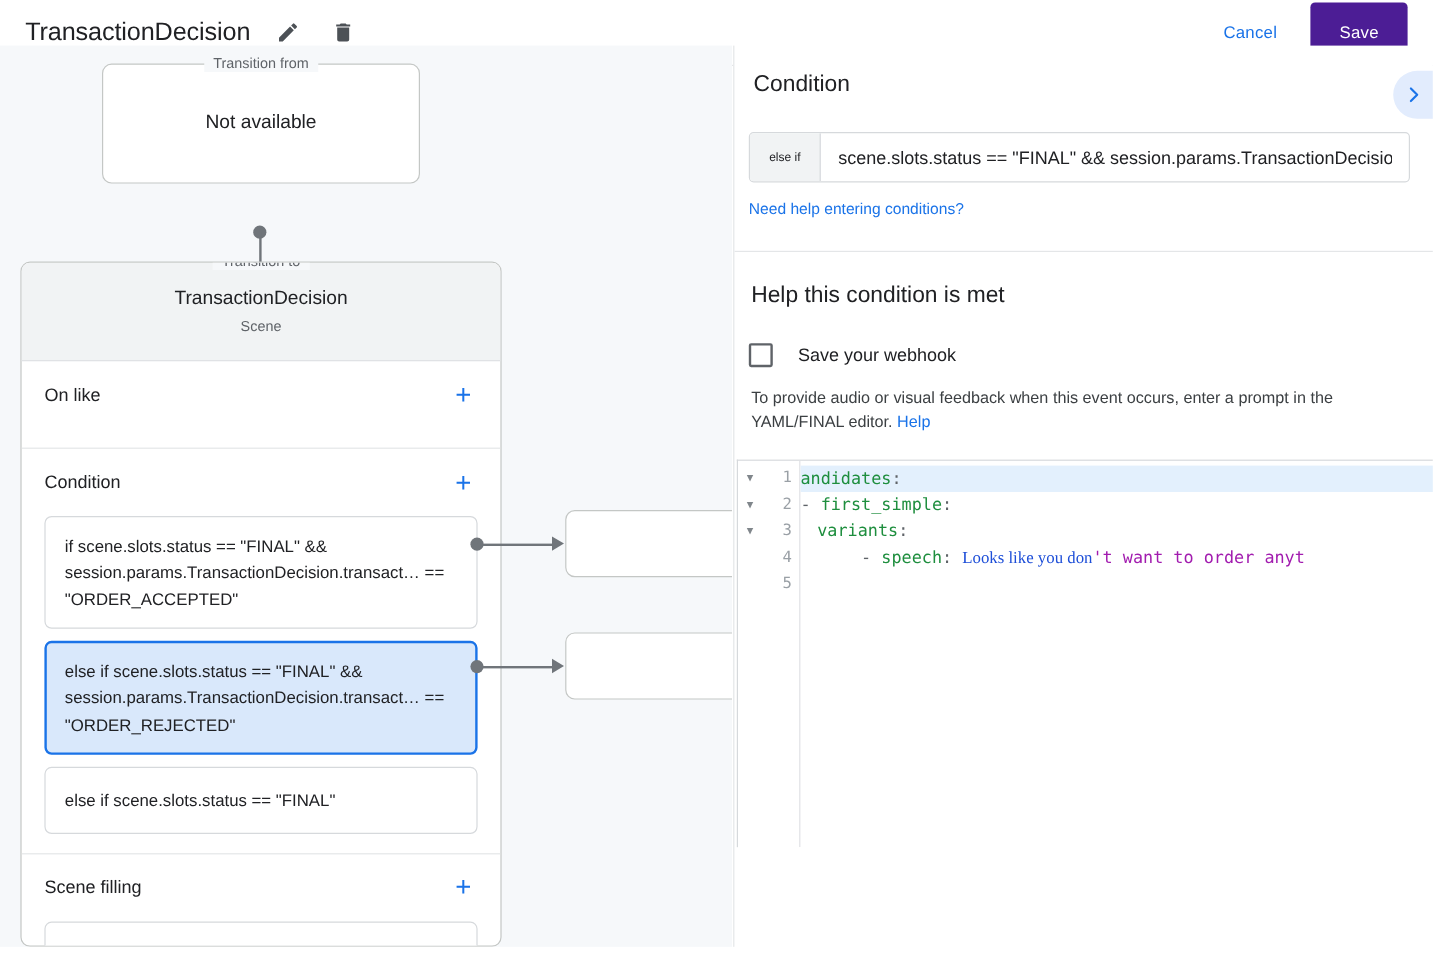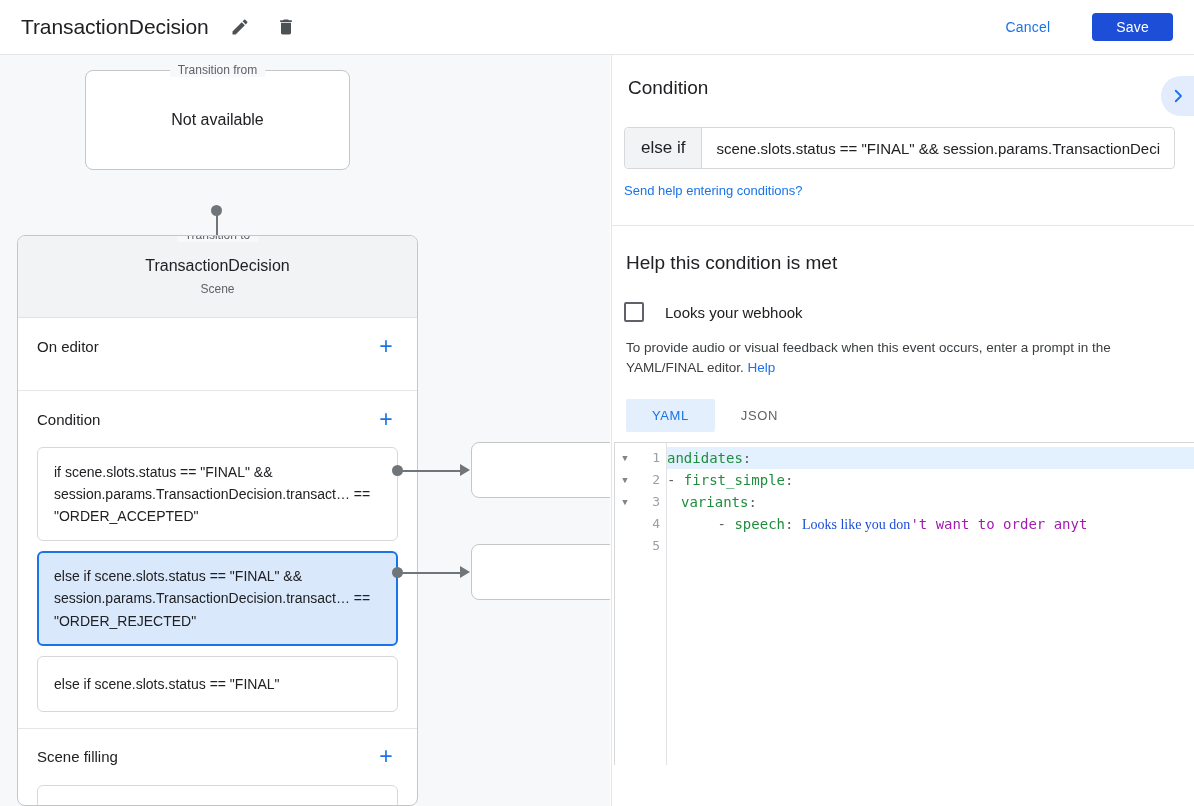--- a/index.html
+++ b/index.html
@@ -27,38 +27,37 @@
   }
   .icon-btn {
     width: 30px; height: 30px; margin-left: 16px;
     display: flex; align-items: center; justify-content: center;
     cursor: pointer; border-radius: 50%;
   }
   .icon-btn svg { display: block; }
   #topbar-right {
     margin-left: auto; display: flex; align-items: center;
     padding-right: 21px;
-    gap: 14px;
   }
   #cancel-button {
     color: #1a73e8; font-size: 14px; font-weight: 500;
     background: none; border: none; cursor: pointer;
     padding: 9px 12px; border-radius: 4px; letter-spacing: 0.2px;
     font-family: inherit;
   }
   #save-button {
-    background: #1d4ed8; color: #ffffff; font-size: 14px; font-weight: 500;
+    background: #4c1d95; color: #ffffff; font-size: 14px; font-weight: 500;
     border: none; border-radius: 4px; cursor: pointer;
-    padding: 0 24px; height: 28px; margin-left: 16px;
+    padding: 0 24px; height: 51px; margin-left: 16px;
     letter-spacing: 0.2px; font-family: inherit;
   }
 
   
   #content {
-    position: absolute; top: 55px; left: 0;
+    position: absolute; top: 38px; left: 0;
     width: 1022px; height: 751px;
   }
 
   
   #graph-canvas {
     position: absolute; top: 0; left: 0;
     width: 610px; height: 751px;
     background: #f6f8fa;
     overflow: hidden;
   }
@@ -183,21 +182,21 @@
   }
 
   #condition-input-row {
     display: flex; height: 42px;
     border: 1px solid #d6d9dc; border-radius: 4px;
     overflow: hidden; background: #ffffff;
   }
   #condition-prefix {
     background: #f1f3f4; border-right: 1px solid #d6d9dc;
     display: flex; align-items: center; padding: 17px 16px;
-    font-size: 17px; color: #202124; white-space: nowrap;
+    font-size: 10px; color: #202124; white-space: nowrap;
   }
   #condition-input {
     flex: 1; border: none; outline: none;
     font-size: 15px; color: #202124;
     padding: 0 14px; font-family: inherit;
     background: transparent;
   }
   #condition-help-link {
     display: inline-block; margin-top: 14px;
     font-size: 13px; color: #1a73e8; text-decoration: none; cursor: pointer;
@@ -315,21 +314,21 @@
     <div id="transition-to-card">
       <div class="fieldset-legend" style="top:-8px;">Transition to</div>
 
       <div id="scene-header">
         <div id="scene-name">TransactionDecision</div>
         <div id="scene-type">Scene</div>
       </div>
 
       <div class="section">
         <div class="section-header">
-          <div class="section-title">On editor</div>
+          <div class="section-title">On like</div>
           <div class="plus-button">+</div>
         </div>
       </div>
 
       <div class="section">
         <div class="section-header">
           <div class="section-title">Condition</div>
           <div class="plus-button">+</div>
         </div>
         <div class="card">if scene.slots.status == "FINAL" &amp;&amp; session.params.TransactionDecision.transact… == "ORDER_ACCEPTED"</div>
@@ -366,40 +365,36 @@
           <polyline points="9 5 16 12 9 19"></polyline>
         </svg>
       </div>
 
       <div id="condition-section" style="padding-left:12px; padding-right:20px;">
         <h2 id="condition-heading">Condition</h2>
         <div id="condition-input-row">
           <div id="condition-prefix">else if</div>
           <input id="condition-input" type="text" value="scene.slots.status == &quot;FINAL&quot; &amp;&amp; session.params.TransactionDecision." style="">
         </div>
-        <a id="condition-help-link">Send help entering conditions?</a>
+        <a id="condition-help-link">Need help entering conditions?</a>
       </div>
 
       <div id="when-section" style="padding-left:12px; padding-right:20px;">
         <h2 id="when-heading">Help this condition is met</h2>
 
         <div class="check-row">
           <div class="checkbox off"></div>
-          <div class="check-label">Looks your webhook</div>
+          <div class="check-label">Save your webhook</div>
         </div>
 
 
         <div id="prompts-help-text"><span>To provide audio or visual feedback when this event occurs, enter a prompt in the YAML/FINAL editor.</span>
           <a>Help</a>
         </div>
 
-        <div id="editor-tabs">
-          <div class="editor-tab active">YAML</div>
-          <div class="editor-tab">JSON</div>
-        </div>
       </div>
 
       <div id="code-editor" style="margin-left:2px;">
         <div id="code-gutter">
             <div class="gutter-row">
               <span class="fold-arrow">▼</span>
               <span class="gutter-num">1</span>
             </div>
             <div class="gutter-row">
               <span class="fold-arrow">▼</span>

